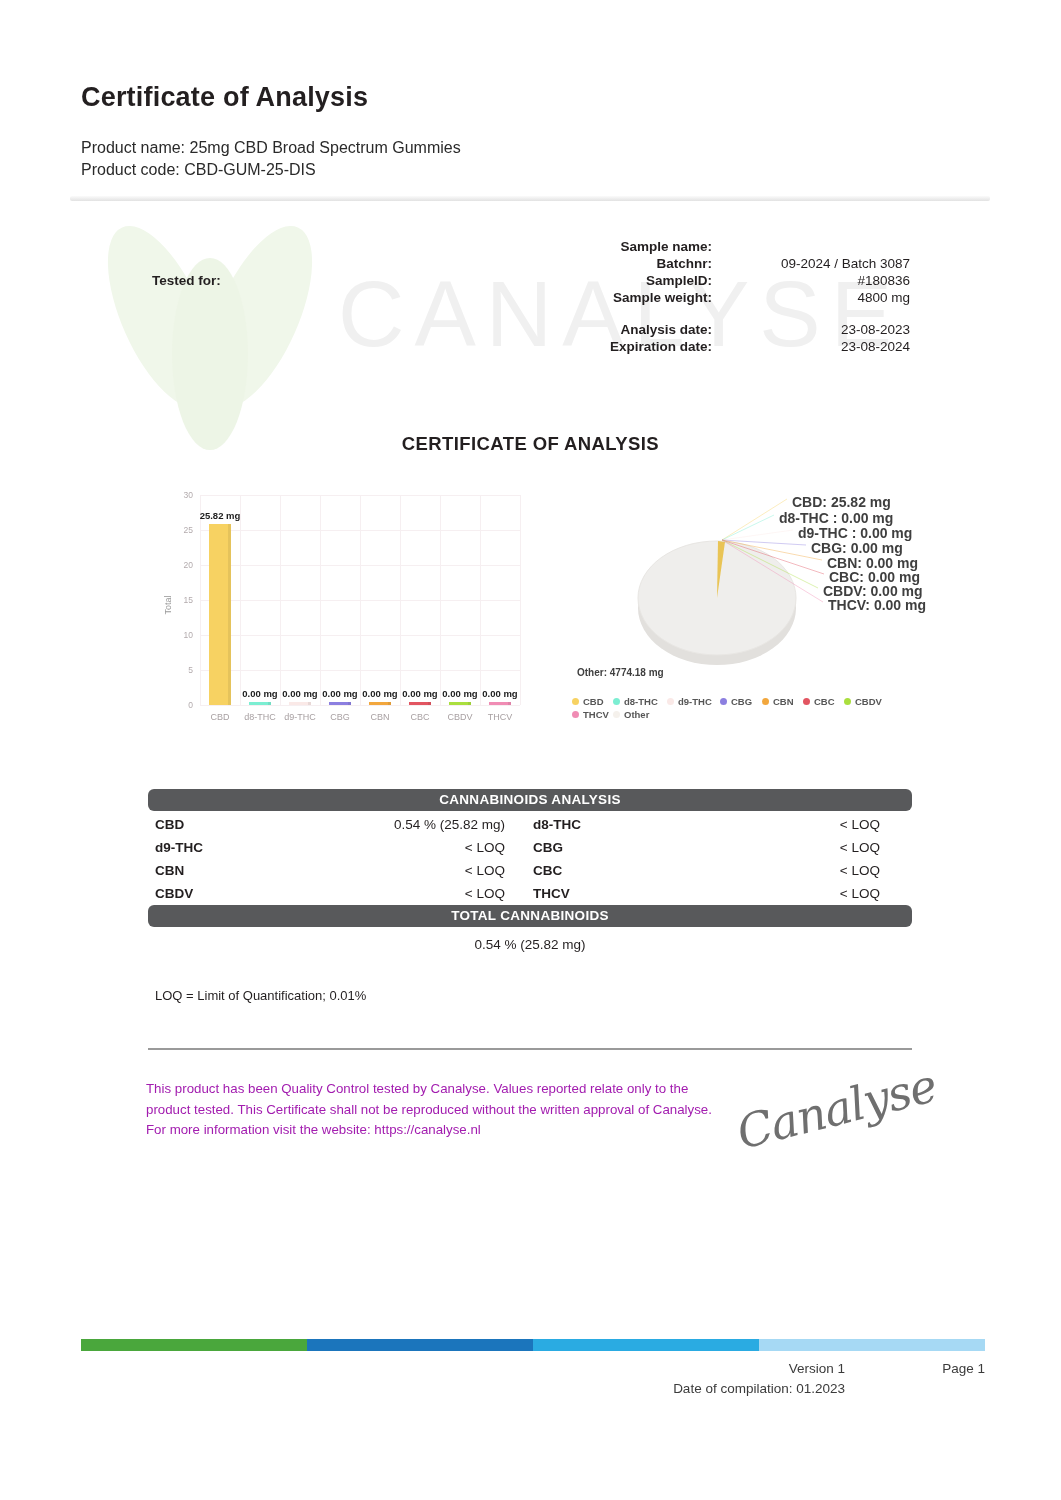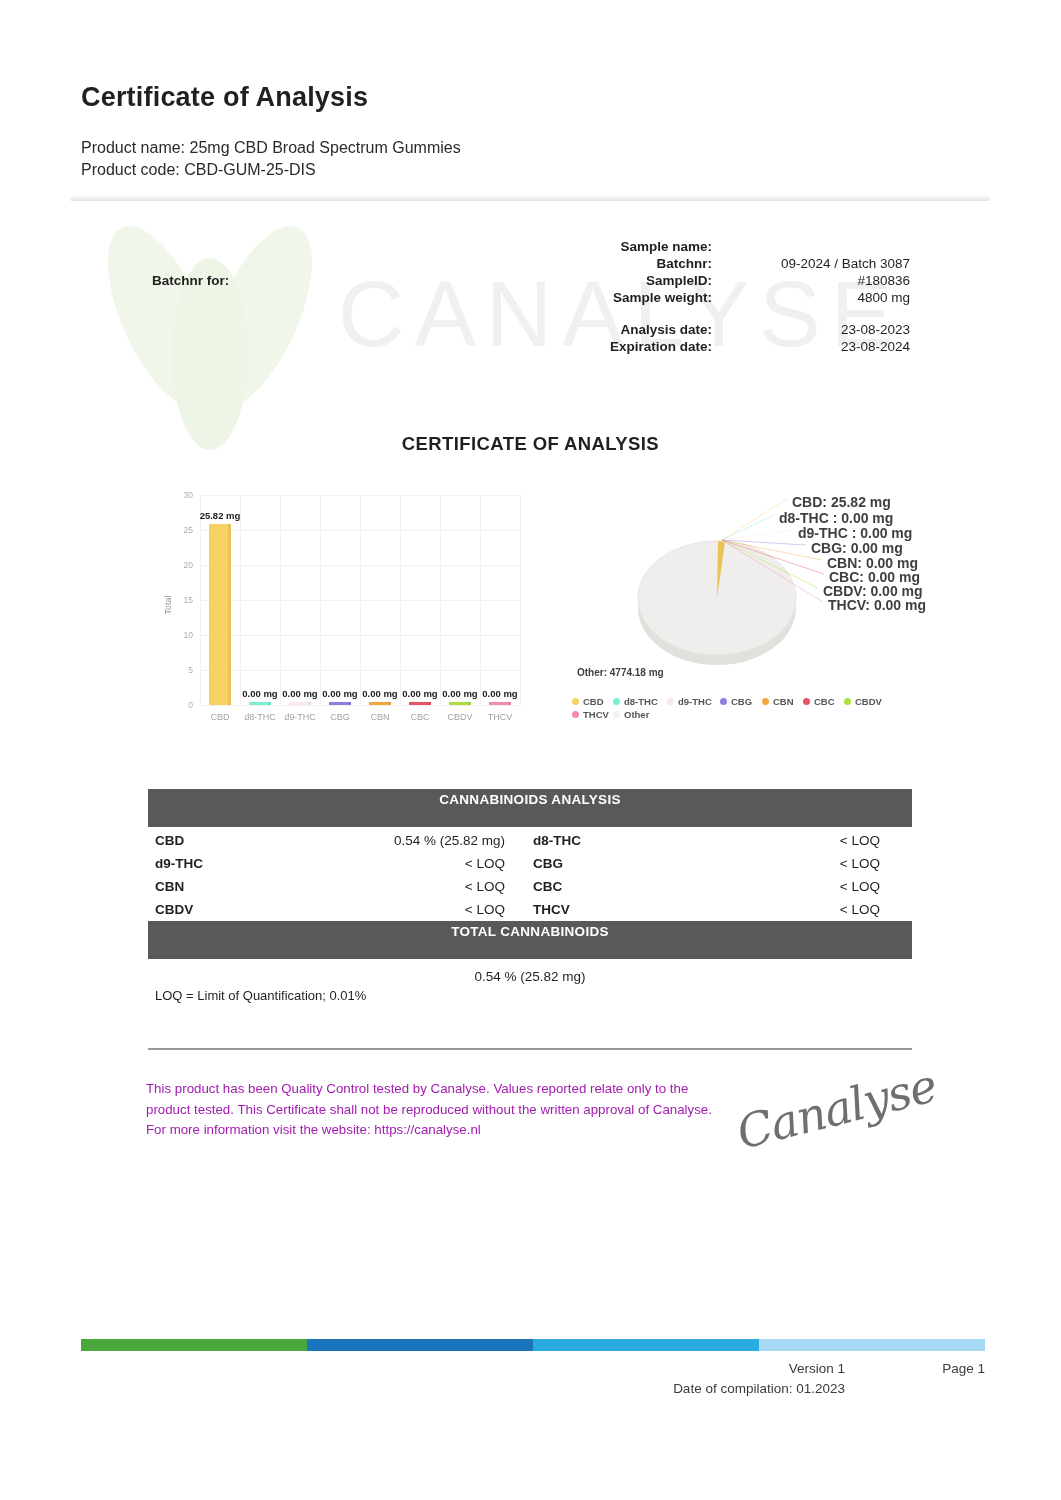--- a/index.html
+++ b/index.html
@@ -42,22 +42,22 @@
   
   .pie-chart { left:565px; top:470px; width:370px; height:262px; }
   .pc-label { position:absolute; font-size:14px; font-weight:bold; color:#3f3f3f; white-space:nowrap; }
   .pc-other { position:absolute; font-size:10px; font-weight:bold; color:#3f3f3f; white-space:nowrap; }
   .pc-legend-item { position:absolute; display:flex; align-items:center; gap:4px;
                     font-size:9.5px; font-weight:bold; color:#565656; white-space:nowrap; }
   .pc-dot { width:7px; height:7px; border-radius:50%; flex:none; }
 
   
   .atable { left:148px; top:789px; width:764px; }
-  .at-header { height:38px; background:#58595b; color:#fff; font-size:13.5px; font-weight:bold;
-               text-align:center; line-height:22px; letter-spacing:.3px; }
+  .at-header { height:22px; background:#58595b; color:#fff; font-size:13.5px; font-weight:bold;
+               text-align:center; line-height:22px; letter-spacing:.3px;border-radius:6px; }
   .at-rows { padding-top:2px; }
   .at-row { display:flex; height:23px; align-items:center; padding-left:7px; padding-right:32px;
             font-size:13.5px; }
   .at-n1 { width:170px; font-weight:bold; }
   .at-v1 { width:180px; text-align:right; }
   .at-n2 { width:175px; padding-left:28px; font-weight:bold; }
   .at-v2 { flex:1; text-align:right; }
   .at-total-value { text-align:center; font-size:13.5px; padding-top:10px; }
 
   .loq-note { left:155px; top:988px; font-size:13px; }
@@ -86,21 +86,21 @@
 
   <svg class="abs leaf-wm" width="220" height="228" viewBox="0 0 220 228">
     <g fill="#f0f7ea">
       <ellipse cx="62" cy="95" rx="40" ry="98" transform="rotate(-24 62 95)"></ellipse>
       <ellipse cx="158" cy="95" rx="40" ry="98" transform="rotate(24 158 95)"></ellipse>
       <ellipse cx="110" cy="132" rx="38" ry="96" fill="#edf5e6"></ellipse>
     </g>
   </svg>
   <div class="abs brand-wm">CANALYSE</div>
 
-  <div class="abs tested-for">Batchnr for:</div>
+  <div class="abs tested-for">Tested for:</div>
 
   <div class="abs sample-info" id="sample-info">
       <div class="si-row">
         <div class="si-label">Sample name:</div>
       </div>
       <div class="si-row">
         <div class="si-label">Batchnr:</div>
         <div class="si-value">09-2024 / Batch 3087</div>
       </div>
       <div class="si-row">

